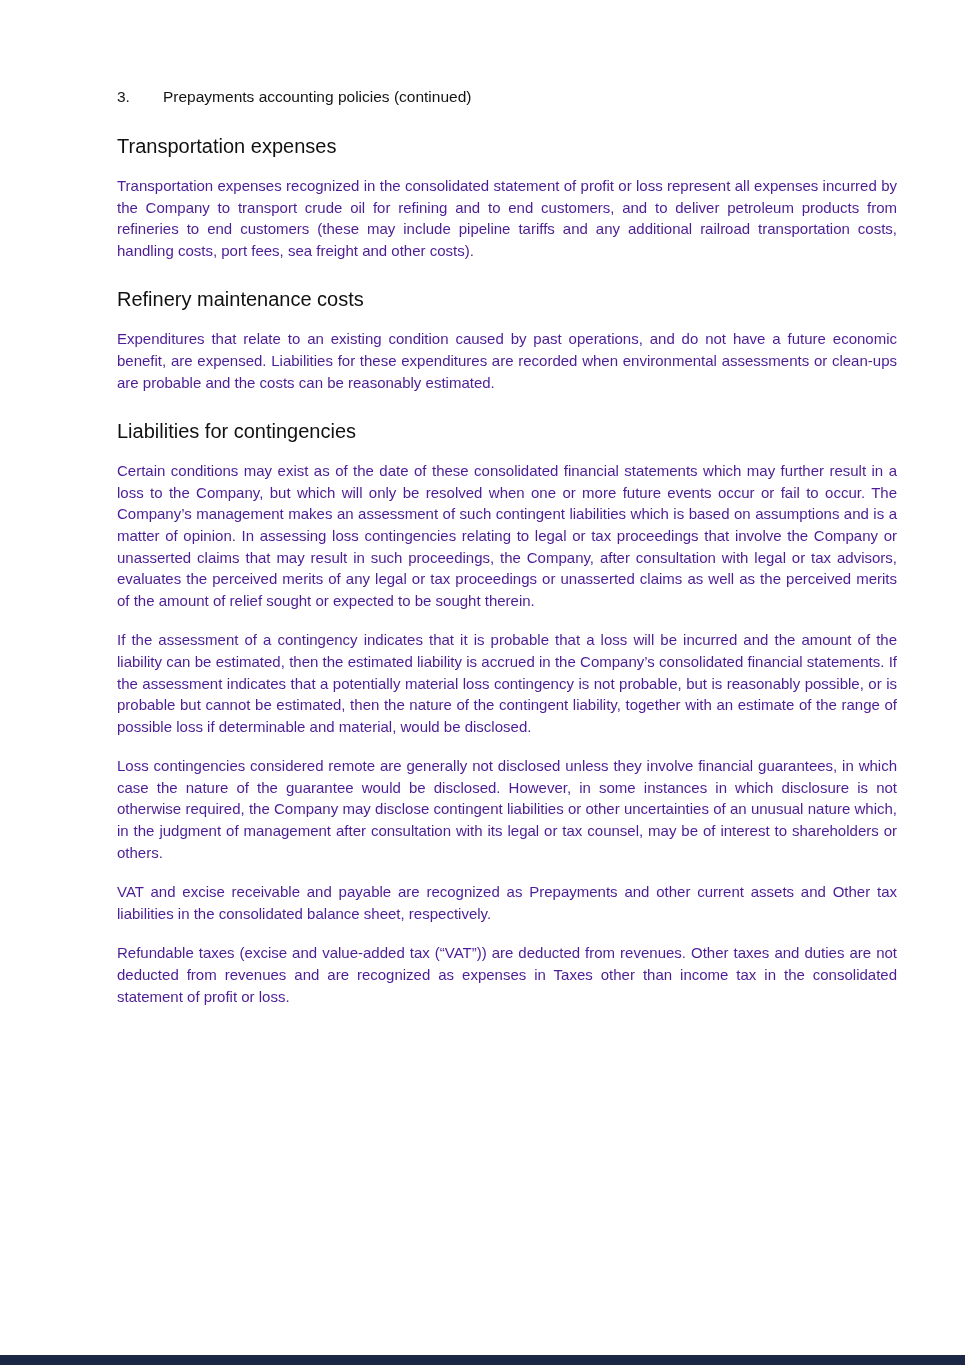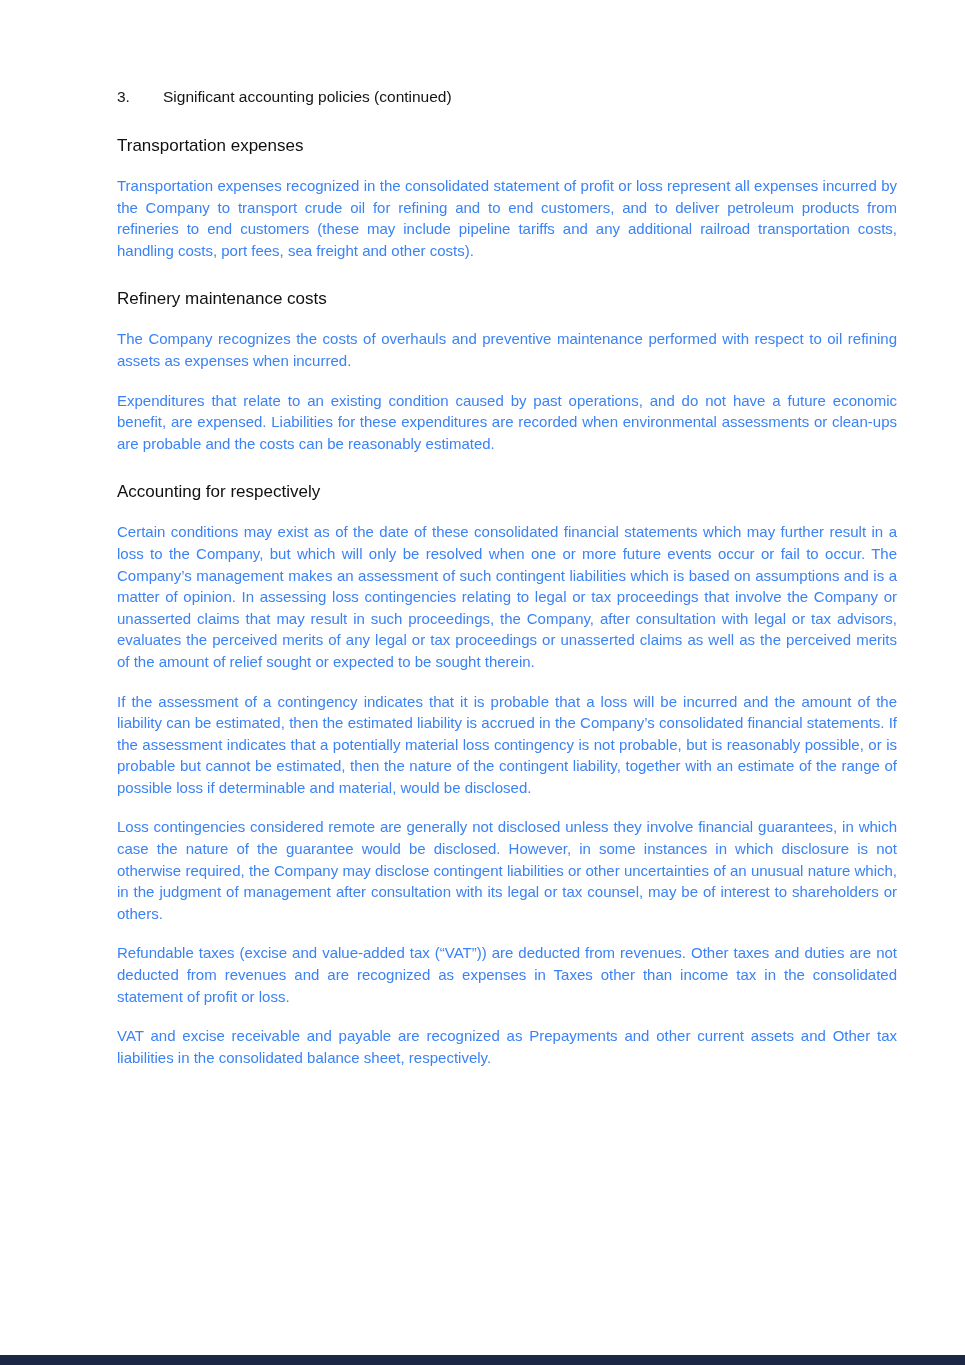--- a/index.html
+++ b/index.html
@@ -21,61 +21,60 @@
   .section-line {
     font-size: 15.5px;
     line-height: 22px;
     display: flex;
   }
   .section-number {
     width: 46px;
     flex: 0 0 46px;
   }
   .heading {
-    font-size: 17px;
+    font-size: 20px;
     line-height: 22px;
     margin-top: 27px;
     color: #101010;
   }
   .para {
     font-size: 15px;
     line-height: 21.6px;
     margin-top: 18px;
     text-align: justify;
-    color: #3b82f6;
+    color: #4c1d95;
   }
   .footer-bar {
     position: absolute;
     left: 0;
     bottom: 0;
     width: 100%;
     height: 10px;
   }
 </style>
 </head>
 <body style="background: rgb(255, 255, 255);">
 
 <div class="page">
 
   <div class="section-line">
     <span class="section-number">3.</span>
-    <span>Significant accounting policies (continued)</span>
+    <span>Prepayments accounting policies (continued)</span>
   </div>
 
   <div class="heading">Transportation expenses</div>
   <p class="para">Transportation expenses recognized in the consolidated statement of profit or loss represent all expenses incurred by the Company to transport crude oil for refining and to end customers, and to deliver petroleum products from refineries to end customers (these may include pipeline tariffs and any additional railroad transportation costs, handling costs, port fees, sea freight and other costs).</p>
 
   <div class="heading">Refinery maintenance costs</div>
-  <p class="para">The Company recognizes the costs of overhauls and preventive maintenance performed with respect to oil refining assets as expenses when incurred.</p>
 
   <p class="para">Expenditures that relate to an existing condition caused by past operations, and do not have a future economic benefit, are expensed. Liabilities for these expenditures are recorded when environmental assessments or clean-ups are probable and the costs can be reasonably estimated.</p>
 
-  <div class="heading">Accounting for respectively</div>
+  <div class="heading">Liabilities for contingencies</div>
   <p class="para">Certain conditions may exist as of the date of these consolidated financial statements which may further result in a loss to the Company, but which will only be resolved when one or more future events occur or fail to occur. The Company’s management makes an assessment of such contingent liabilities which is based on assumptions and is a matter of opinion. In assessing loss contingencies relating to legal or tax proceedings that involve the Company or unasserted claims that may result in such proceedings, the Company, after consultation with legal or tax advisors, evaluates the perceived merits of any legal or tax proceedings or unasserted claims as well as the perceived merits of the amount of relief sought or expected to be sought therein.</p>
   <p class="para">If the assessment of a contingency indicates that it is probable that a loss will be incurred and the amount of the liability can be estimated, then the estimated liability is accrued in the Company’s consolidated financial statements. If the assessment indicates that a potentially material loss contingency is not probable, but is reasonably possible, or is probable but cannot be estimated, then the nature of the contingent liability, together with an estimate of the range of possible loss if determinable and material, would be disclosed.</p>
   <p class="para">Loss contingencies considered remote are generally not disclosed unless they involve financial guarantees, in which case the nature of the guarantee would be disclosed. However, in some instances in which disclosure is not otherwise required, the Company may disclose contingent liabilities or other uncertainties of an unusual nature which, in the judgment of management after consultation with its legal or tax counsel, may be of interest to shareholders or others.</p>
 
+  <p class="para">VAT and excise receivable and payable are recognized as Prepayments and other current assets and Other tax liabilities in the consolidated balance sheet, respectively.</p>
   <p class="para">Refundable taxes (excise and value-added tax (“VAT”)) are deducted from revenues. Other taxes and duties are not deducted from revenues and are recognized as expenses in Taxes other than income tax in the consolidated statement of profit or loss.</p>
-  <p class="para">VAT and excise receivable and payable are recognized as Prepayments and other current assets and Other tax liabilities in the consolidated balance sheet, respectively.</p>
 
 </div>
 
 <div class="footer-bar" style="background: rgb(28, 38, 69);"></div>
 
 </body></html>

